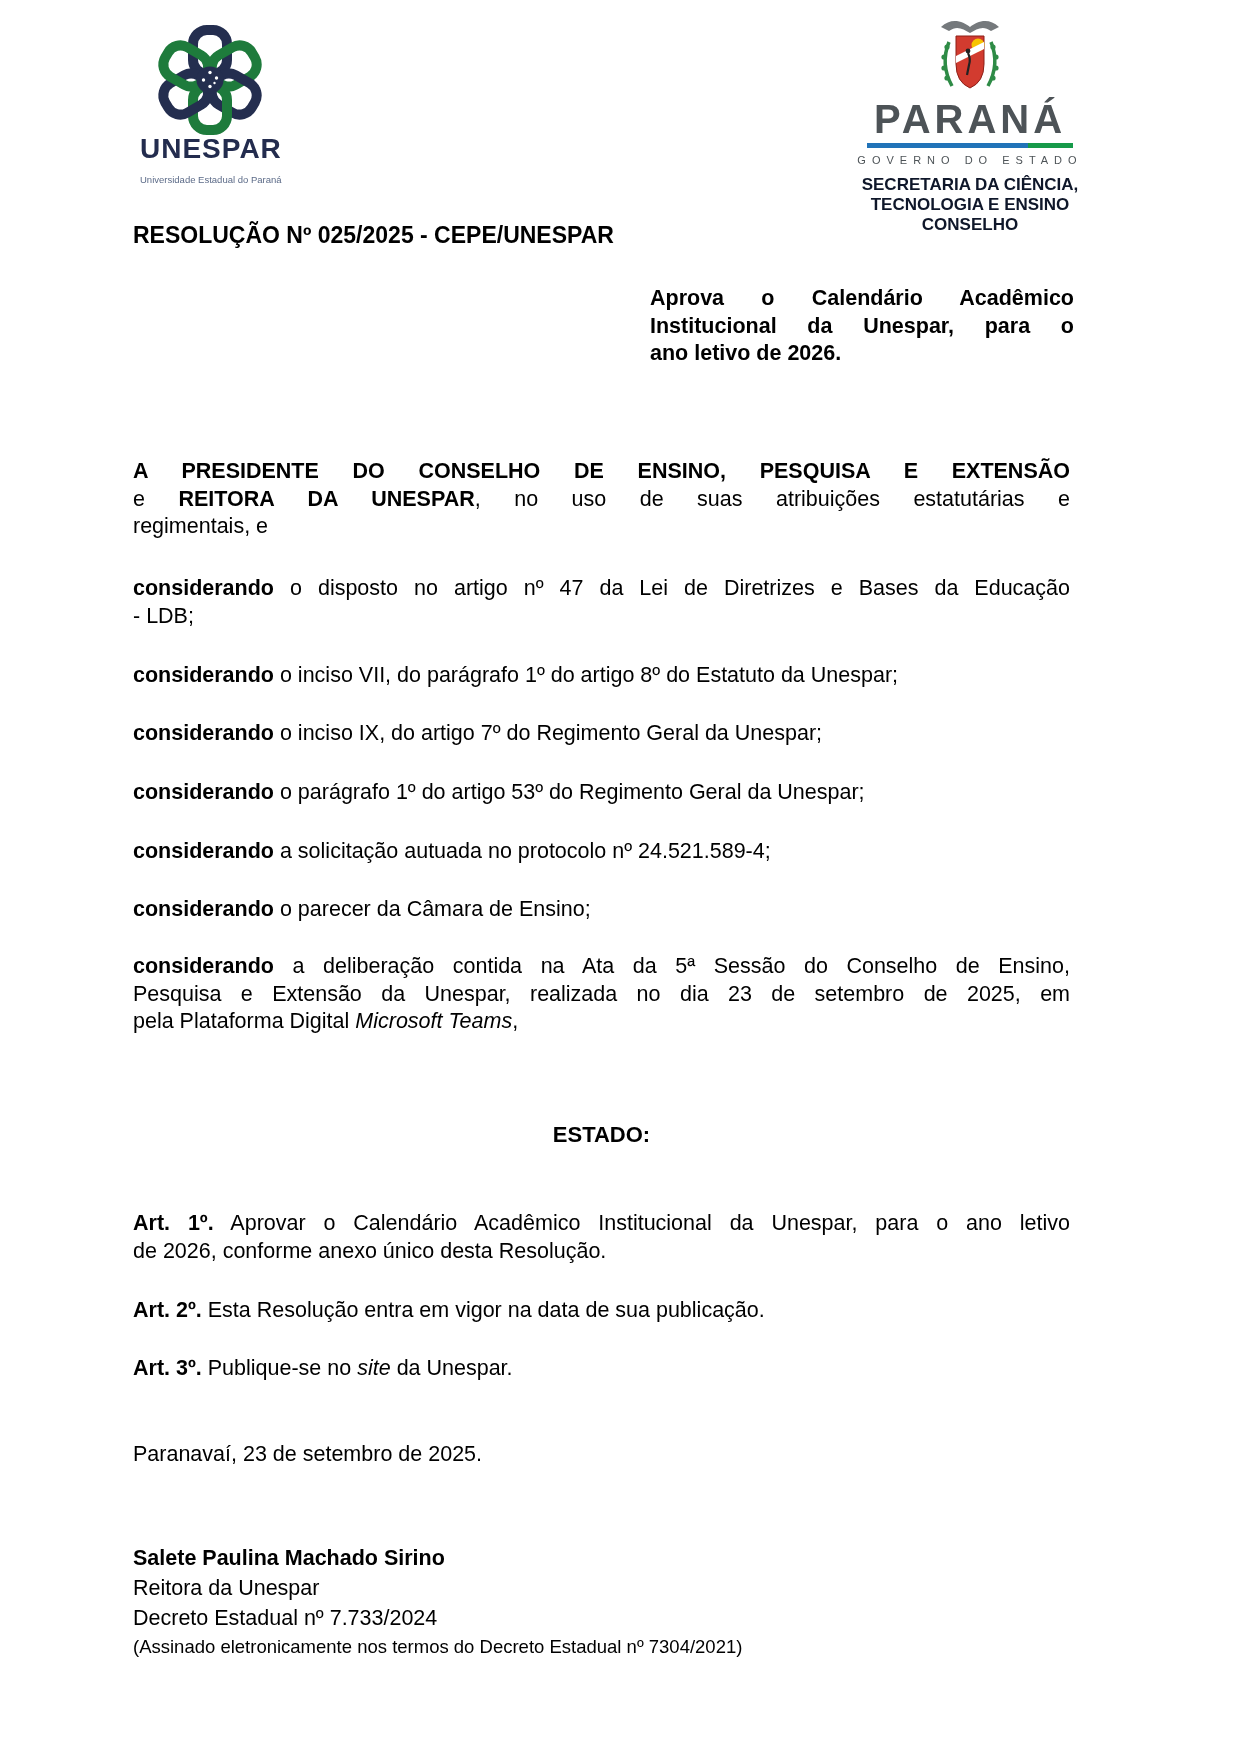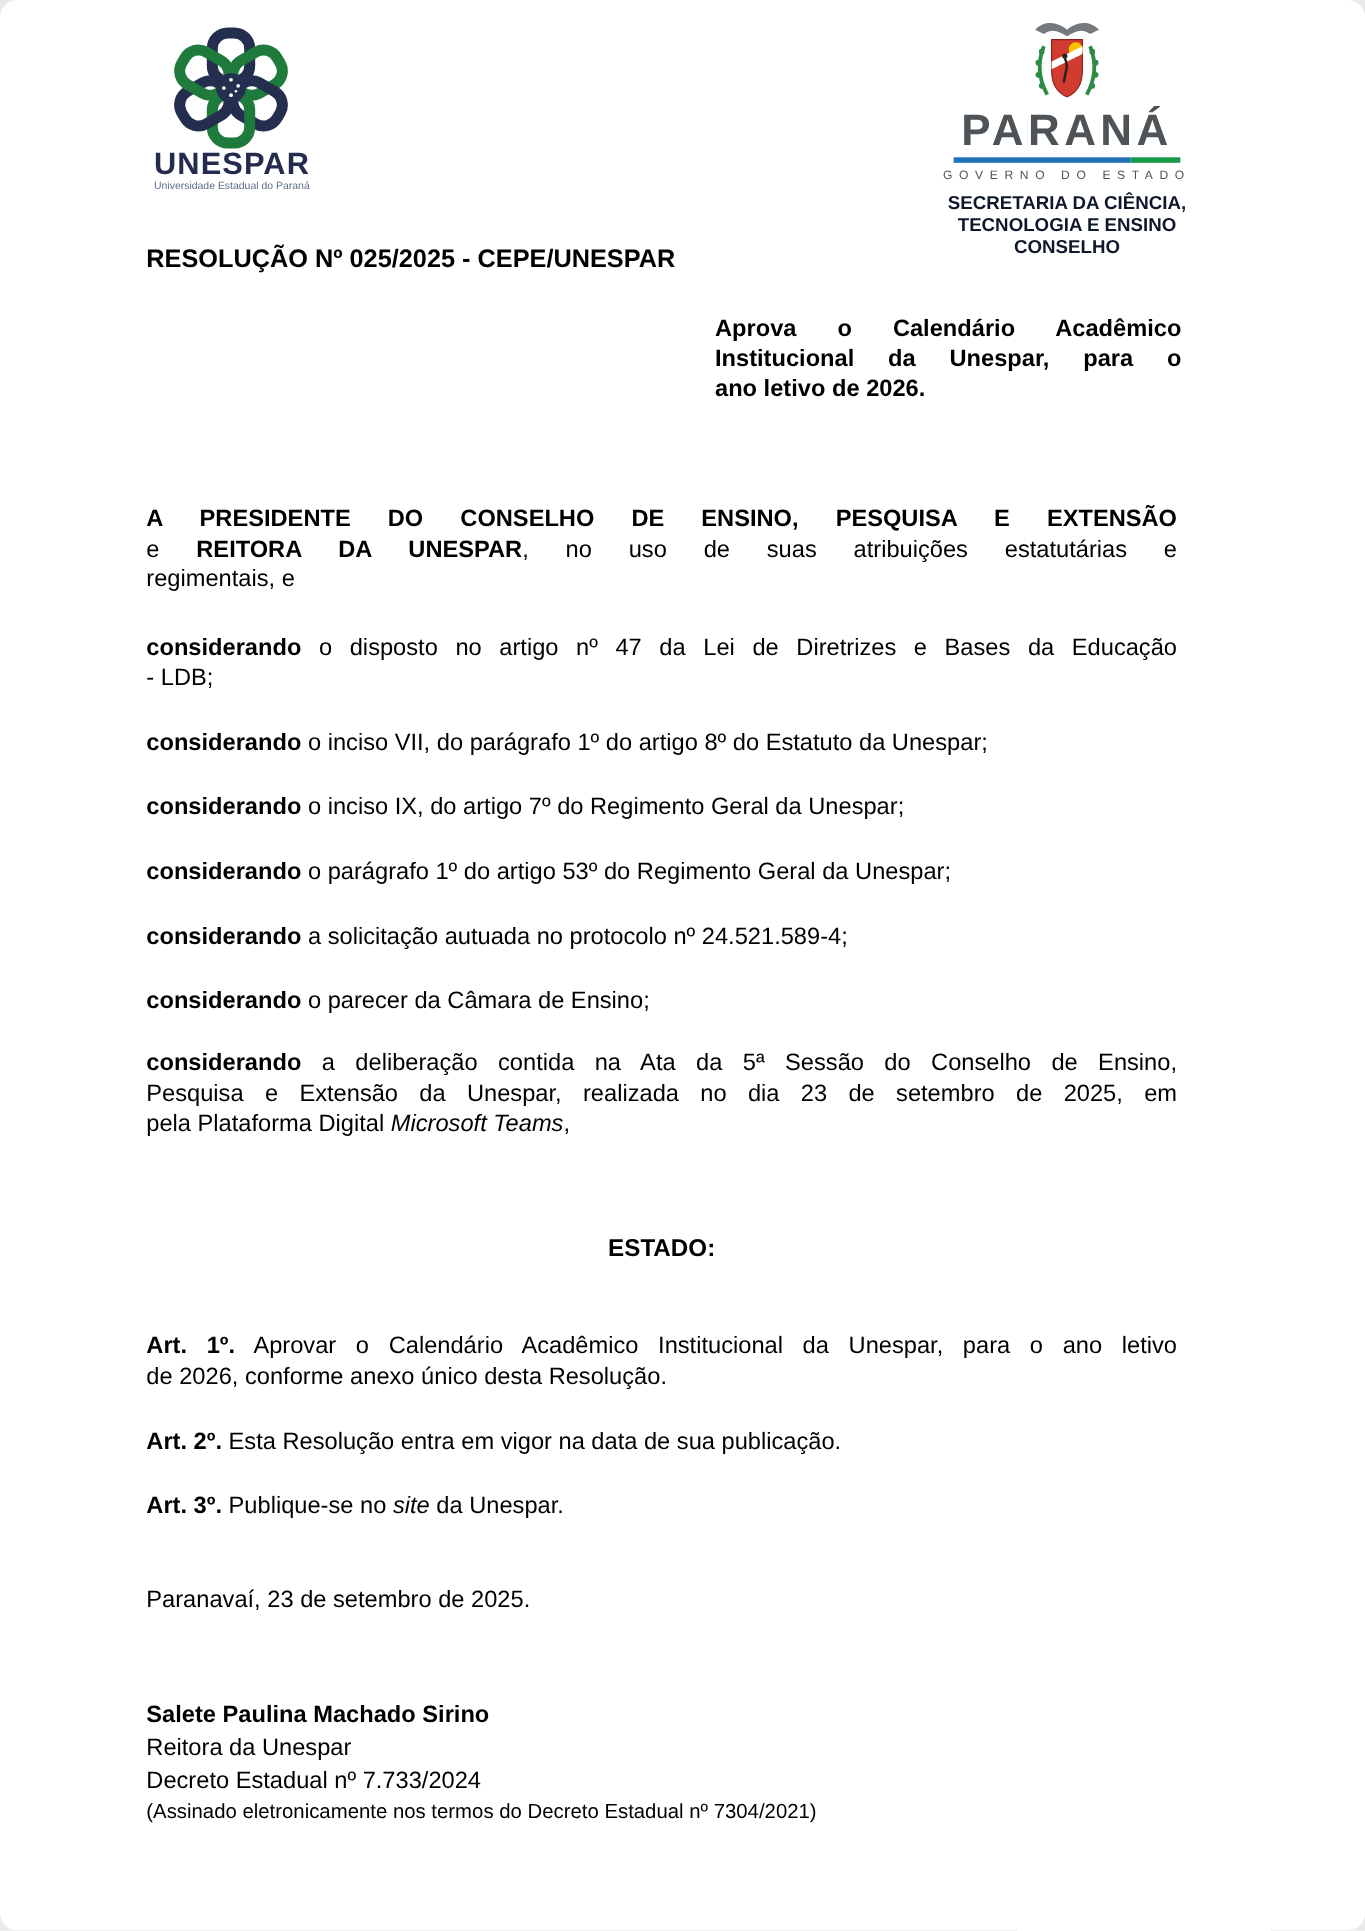--- a/index.html
+++ b/index.html
@@ -1,25 +1,25 @@
 <!DOCTYPE html>
 <html lang="pt"><head>
 <meta charset="utf-8">
 <style>
   html,body{margin:0;padding:0;background:#e9e9e9;}
   .page{
     position:relative; width:1241px; height:1755px; background:#ffffff;
     margin:0 auto; overflow:hidden;
-    font-family:"Liberation Sans", sans-serif; color:#000;border-radius:16px;
+    font-family:"Liberation Sans", sans-serif; color:#000;
   }
   
   .logo-unespar{position:absolute; left:140px; top:24px; width:140px; text-align:center;}
   .logo-unespar svg{display:block; margin:0 auto;}
   .u-name{font-size:28px; font-weight:700; letter-spacing:1px; color:#232c4e; margin-top:0px; line-height:26px;}
-  .u-sub{font-size:9.5px; color:#5c6b88; margin-top:2px; white-space:nowrap;}
+  .u-sub{font-size:9.5px; color:#5c6b88; margin-top:12px; white-space:nowrap;}
 
   .logo-parana{position:absolute; left:845px; top:16px; width:250px; text-align:center;}
   .logo-parana svg{display:block; margin:0 auto;}
   .p-name{font-size:40px; font-weight:700; letter-spacing:4px; color:#4d5357; line-height:42px; margin-top:2px;}
   .p-bar{width:206px; height:5px; margin:3px auto 6px auto; display:flex;}
   .p-bar .seg-blue{flex:0 0 78%; background:#2173b8;}
   .p-bar .seg-green{flex:0 0 22%; background:#169a49;}
   .p-gov{font-size:11px; letter-spacing:6px; color:#4d5357; line-height:12px;}
   .p-secr{margin-top:9px; font-weight:700; font-size:17px; line-height:20px; color:#0f172a;}
 

